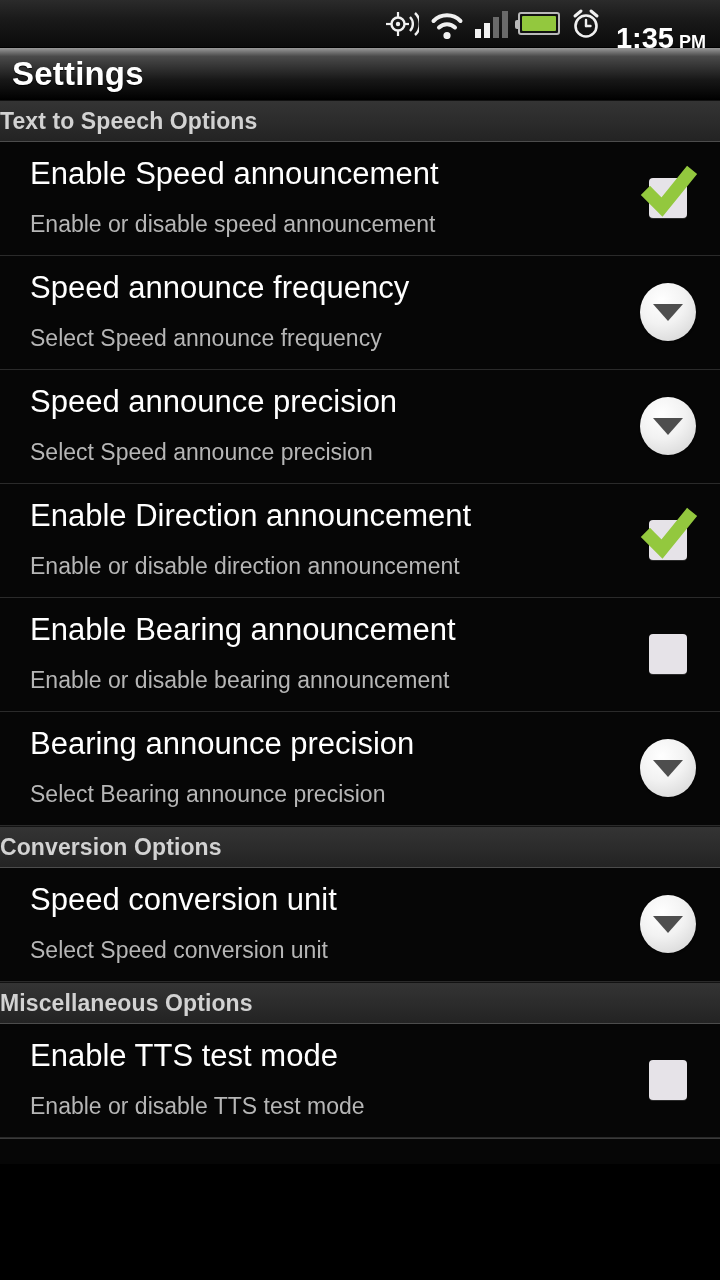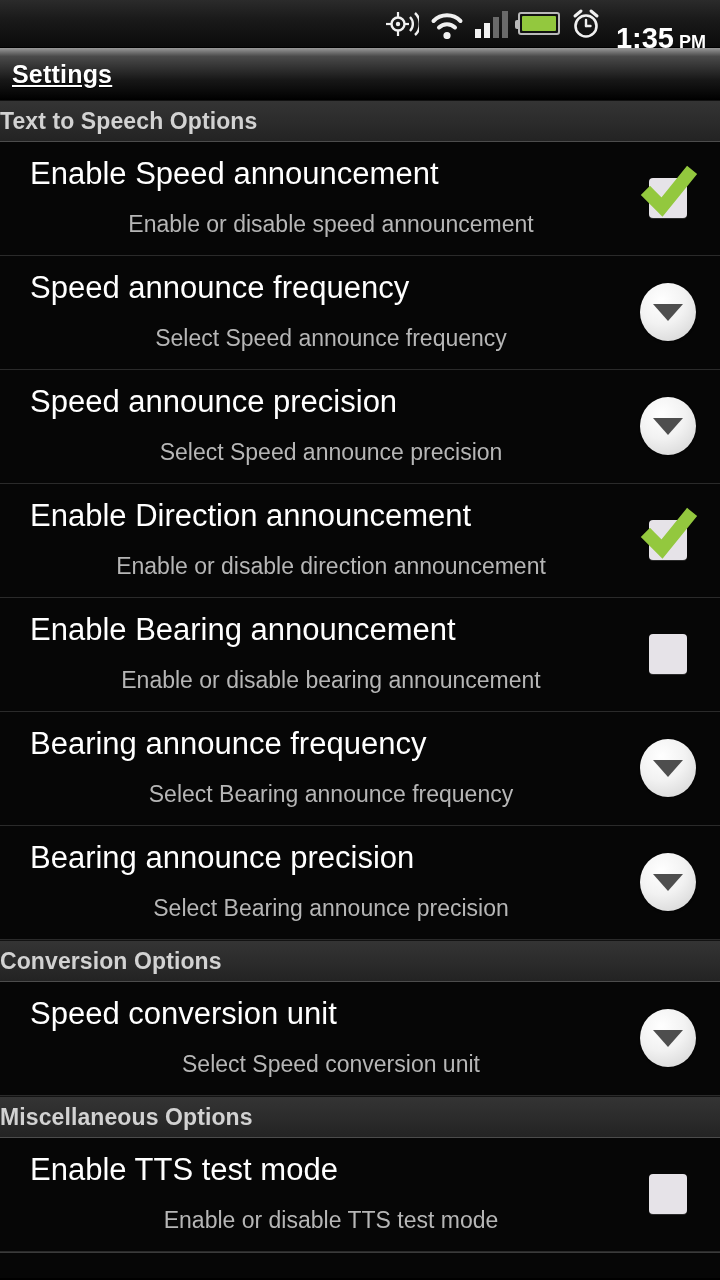--- a/index.html
+++ b/index.html
@@ -48,23 +48,22 @@
   }
   .battery .fill{ width:100%; height:100%; background:#93c83e; border-radius:1px; }
 
   
   .titlebar{
     height:52px; width:100%;
     background:linear-gradient(to bottom,#9a9a9a 0%,#4a4a4a 16%,#171717 62%,#000 100%);
     display:flex; align-items:center; padding-left:12px;
   }
   .titlebar .title{
-    color:#ffffff; font-size:25px; font-weight:bold; letter-spacing:.2px;
+    color:#ffffff; font-size:33px; font-weight:bold; letter-spacing:.2px;
     text-shadow:0 1px 1px #000;
-    text-decoration:underline;
   }
 
   
   .list{ width:100%; }
   .section-header{
     background:linear-gradient(to bottom,#343434 0%,#2b2b2b 55%,#232323 100%);
     height:42px; display:flex; align-items:center;
     border-bottom:1px solid #4c4c4c;
     border-top:1px solid #121212;
   }
@@ -79,21 +78,21 @@
     border-bottom:1px solid #2a2a2a;
     padding:0 16px 1px 30px;
   }
   .row .texts{ flex:1 1 auto; min-width:0; }
   .row .r-title{
     color:#ffffff; font-size:31px; font-weight:normal;
     line-height:1.06; white-space:nowrap;
   }
   .row .r-sub{
     color:#b6b6b6; font-size:23px; font-weight:normal;
-    line-height:1.2; margin-top:20px; white-space:nowrap;text-align:center;
+    line-height:1.2; margin-top:20px; white-space:nowrap;
   }
   .row .widget{
     flex:0 0 auto; width:72px; display:flex;
     align-items:center; justify-content:center;
   }
 
   
   .cbox{
     position:relative; width:38px; height:40px;
     background:#e6e3e8; border-radius:4px;
@@ -235,31 +234,20 @@
         <div class="texts">
           <div class="r-title">Enable Bearing announcement</div>
           <div class="r-sub">Enable or disable bearing announcement</div>
         </div>
         <div class="widget">
           <div class="cbox"></div>
         </div>
       </div>
       <div class="row">
         <div class="texts">
-          <div class="r-title">Bearing announce frequency</div>
-          <div class="r-sub">Select Bearing announce frequency</div>
-        </div>
-        <div class="widget">
-          <div class="spin">
-            <span class="tri"></span>
-          </div>
-        </div>
-      </div>
-      <div class="row">
-        <div class="texts">
           <div class="r-title">Bearing announce precision</div>
           <div class="r-sub">Select Bearing announce precision</div>
         </div>
         <div class="widget">
           <div class="spin">
             <span class="tri"></span>
           </div>
         </div>
       </div>
       <div class="section-header">

